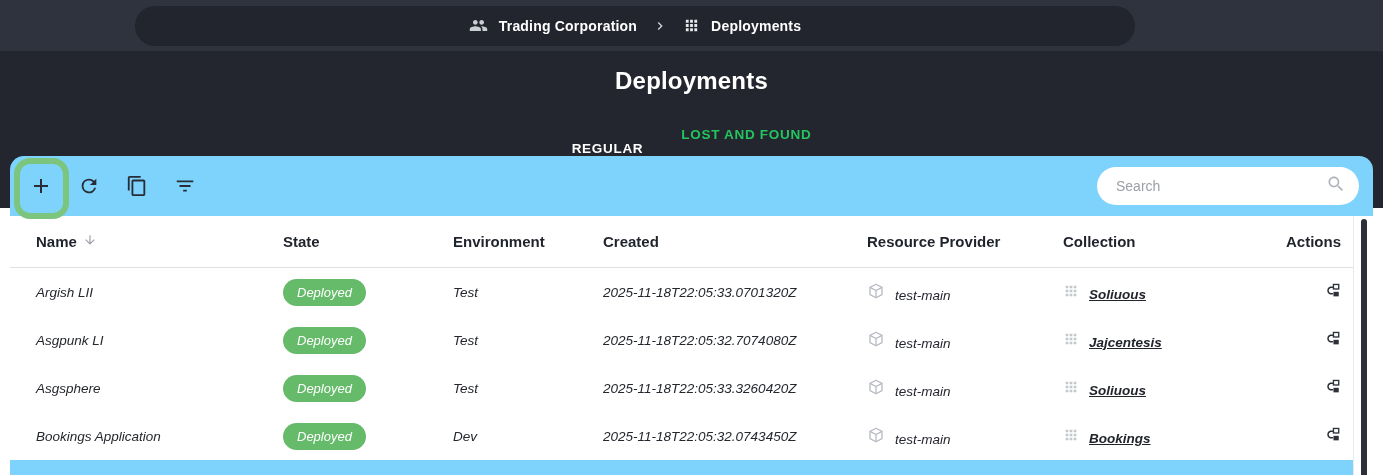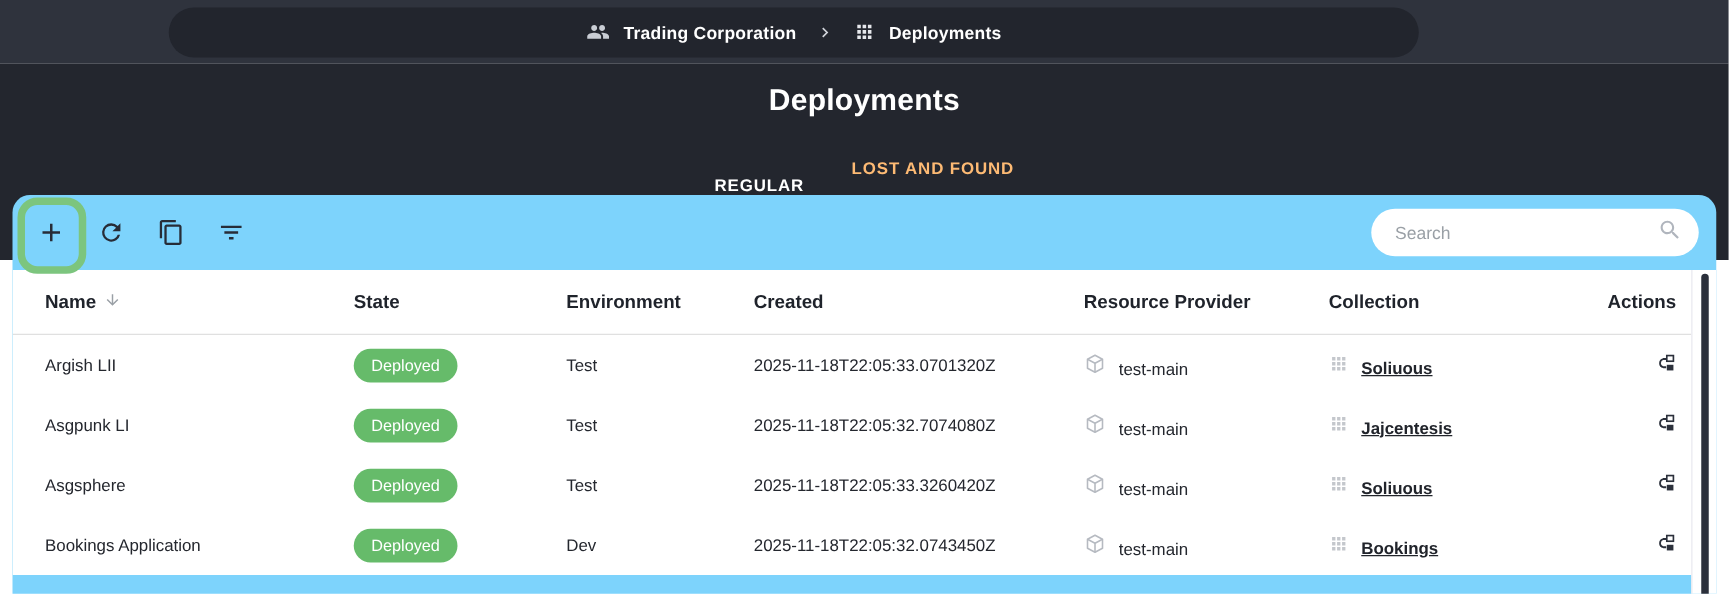--- a/index.html
+++ b/index.html
@@ -24,21 +24,21 @@
   
   .hero { height:157px; background:#23262e; text-align:center; }
   .page-title {
     margin:0; padding-top:15px; color:#ffffff;
     font-size:24px; line-height:30px; font-weight:bold; letter-spacing:.2px;
   }
   .tabs { margin-top:17px; display:flex; justify-content:center; gap:34px; }
   .tab {
     background:none; border:none; padding:0 2px 9px; cursor:pointer;
     font-family:inherit; font-size:13.5px; font-weight:bold; letter-spacing:.7px;
-    color:#fdba74; border-bottom:2px solid transparent;
+    color:#22c55e; border-bottom:2px solid transparent;
   }
   .tab.active { color:#ffffff; border-bottom-color:#ffffff;margin-top:28px; }
 
   
   .panel {
     position:relative; margin:-52px 10px 0; height:342px;
     background:#7dd3fc; border-radius:14px 14px 0 0; overflow:hidden;
   }
 
   .toolbar { height:60px; display:flex; align-items:center; padding:0 14px 0 11px; }
@@ -71,21 +71,21 @@
     display:grid;
     grid-template-columns:247px 170px 150px 264px 196px 1fr 60px;
     align-items:center; padding-left:26px; padding-right:32px;
   }
   .thead {
     height:52px; border-bottom:1px solid #e0e0e0;
     font-size:15px; font-weight:bold; color:#1f232b;
   }
   .th-name { display:flex; align-items:center; gap:6px; }
   .th-actions, .cell-actions { display:flex; justify-content:flex-end; }
-  .trow { height:48px; font-size:13.5px; color:#24272e; }
+  .trow { height:48px; font-size:13.5px; color:#24272e;font-style:italic; }
 
   .badge {
     display:inline-block; background:#66bb6a; color:#ffffff;
     border-radius:14px; padding:7px 14px; font-size:13px; line-height:1;
   }
   .cell-with-icon { display:flex; align-items:flex-end; gap:10px; }
   .collection-link {
     font-weight:bold; font-size:13.5px; color:#21242b;
     text-decoration:underline; cursor:pointer;
   }

